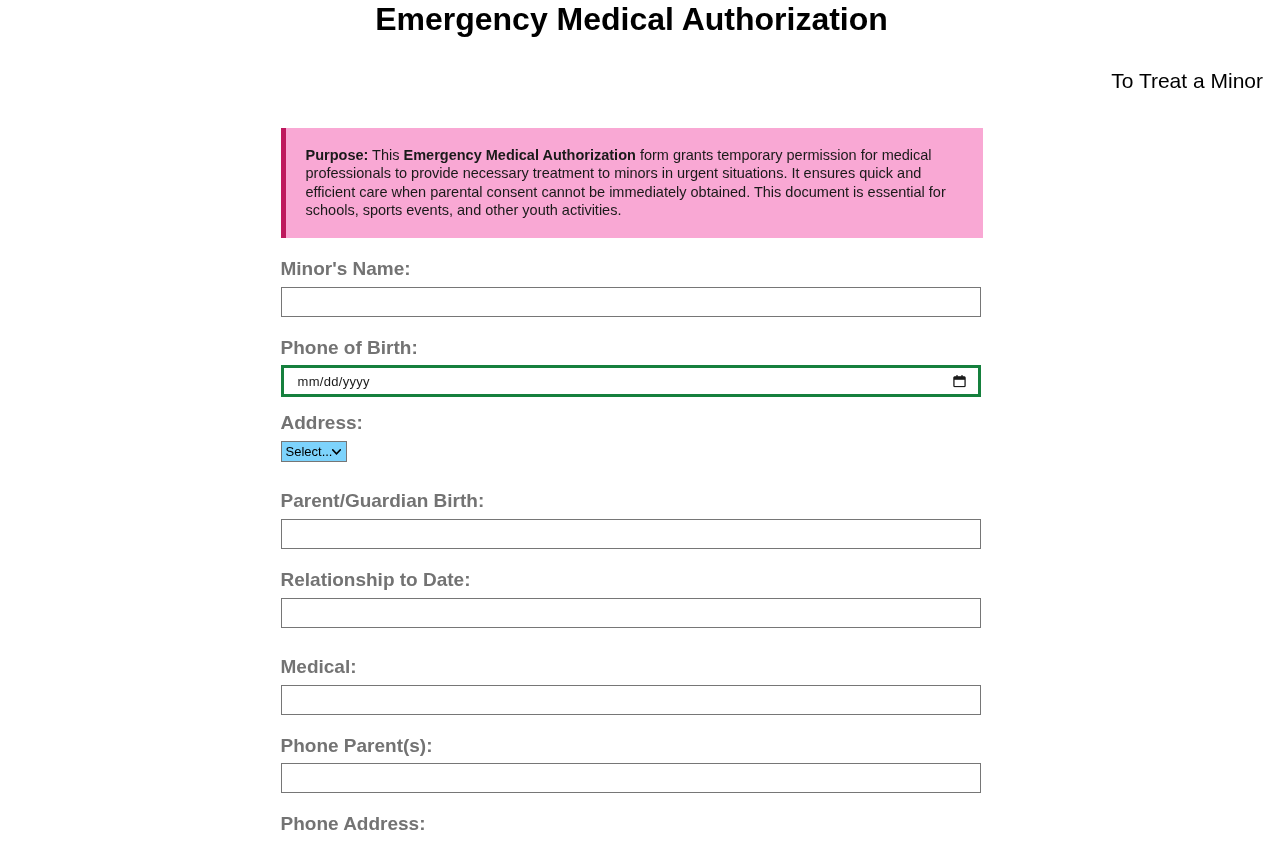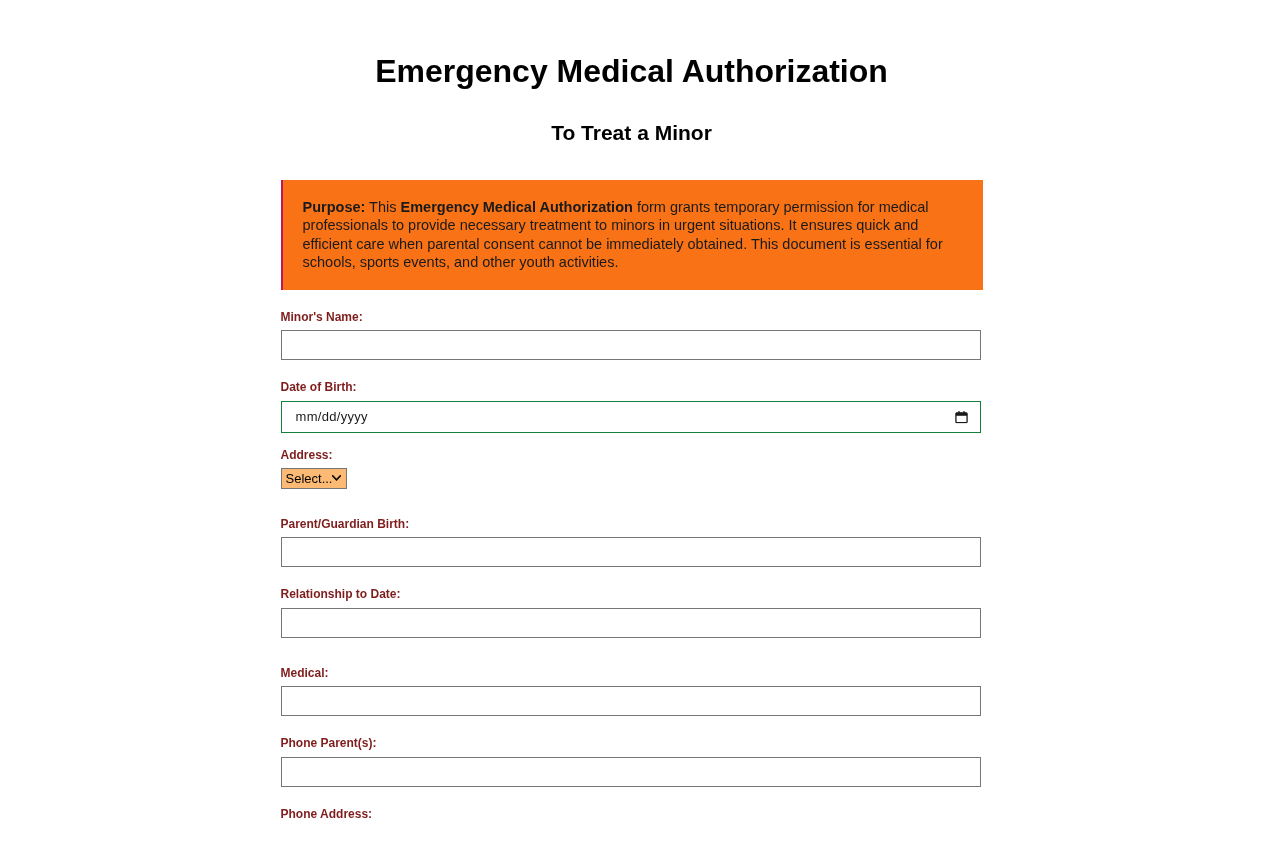--- a/index.html
+++ b/index.html
@@ -14,51 +14,50 @@
     font-family: "Liberation Sans", sans-serif;
     color: #000000;
     overflow: hidden;
   }
 
   .page {
     position: relative;
     width: 1263px;
     min-height: 855px;
     box-sizing: border-box;
-    padding-top: 52px;
   }
 
   .doc-title {
     font-size: 32px;
     font-weight: bold;
     text-align: center;
     line-height: 1.2;
     margin: 0 0 0 0;
     letter-spacing: 0px;
   }
 
   .doc-subtitle {
     font-size: 21px;
-    font-weight: bold;
-    text-align: center;
+    font-weight: normal;
+    text-align: right;
     line-height: 1.2;
     margin: 30px 0 0 0;
   }
 
   .form-wrap {
     width: 702px;
     margin: 0 auto;
     padding-left: 0;
     box-sizing: border-box;
   }
 
   .purpose-box {
     margin-top: 34px;
-    background: #f97316;
-    border-left: 2px solid #be185d;
+    background: #f9a8d4;
+    border-left: 5px solid #be185d;
     padding: 18px 20px 18px 20px;
     box-sizing: border-box;
     width: 702px;
   }
 
   .purpose-text {
     font-size: 14.5px;
     line-height: 1.28;
     color: #1a1a1a;
     margin: 0;
@@ -72,25 +71,25 @@
   }
   .field.tight {
     margin-top: 15px;
   }
   .field.gap-big {
     margin-top: 28px;
   }
 
   .field-label {
     display: block;
-    font-size: 12px;
+    font-size: 19px;
     font-weight: bold;
     line-height: 1.2;
     margin-bottom: 6px;
-    color: #7f1d1d;
+    color: #737373;
   }
 
   .text-input {
     display: block;
     width: 700px;
     height: 30px;
     box-sizing: border-box;
     border: 1px solid #767676;
     background: #ffffff;
     font-family: "Liberation Sans", sans-serif;
@@ -99,21 +98,21 @@
     padding: 2px 4px;
     border-radius: 0;
     outline: none;
   }
 
   .date-input-shell {
     position: relative;
     width: 700px;
     height: 32px;
     box-sizing: border-box;
-    border: 1px solid #15803d;
+    border: 3px solid #15803d;
     background: #ffffff;
     display: flex;
     align-items: center;
     padding: 0 8px 0 14px;
   }
   .date-placeholder {
     font-family: "Liberation Sans", sans-serif;
     font-size: 13px;
     color: #1a1a1a;
     letter-spacing: 0.3px;
@@ -127,21 +126,21 @@
     width: 13px;
     height: 13px;
     line-height: 0;
   }
   .select-shell {
     display: inline-flex;
     align-items: center;
     height: 21px;
     box-sizing: border-box;
     border: 1px solid #767676;
-    background: #fdba74;
+    background: #7dd3fc;
     padding: 0 5px 0 4px;
     gap: 0;
   }
   .select-value {
     font-size: 13px;
     color: #000000;
     line-height: 1;
     white-space: nowrap;
   }
   .select-arrow {
@@ -162,21 +161,21 @@
     <div class="purpose-box">
       <p class="purpose-text"><b>Purpose:</b><span> This </span><b>Emergency Medical Authorization</b><span> form grants temporary permission for medical professionals to provide necessary treatment to minors in urgent situations. It ensures quick and efficient care when parental consent cannot be immediately obtained. This document is essential for schools, sports events, and other youth activities.</span></p>
     </div>
 
     <div class="field">
       <label class="field-label">Minor's Name:</label>
       <input class="text-input" type="text" placeholder="" style="">
     </div>
 
     <div class="field">
-      <label class="field-label">Date of Birth:</label>
+      <label class="field-label">Phone of Birth:</label>
       <div class="date-input-shell">
         <span class="date-placeholder">mm/dd/yyyy</span>
         <span class="date-picker-btn">
           <svg width="13" height="13" viewBox="0 0 14 14" xmlns="http://www.w3.org/2000/svg">
             <rect x="1" y="2.5" width="12" height="10.5" rx="1" fill="none" stroke="#1a1a1a" stroke-width="1.4"></rect>
             <rect x="1" y="2.5" width="12" height="3.2" fill="#1a1a1a"></rect>
             <rect x="3.6" y="0.6" width="1.4" height="3" fill="#1a1a1a"></rect>
             <rect x="9" y="0.6" width="1.4" height="3" fill="#1a1a1a"></rect>
           </svg>
         </span>

